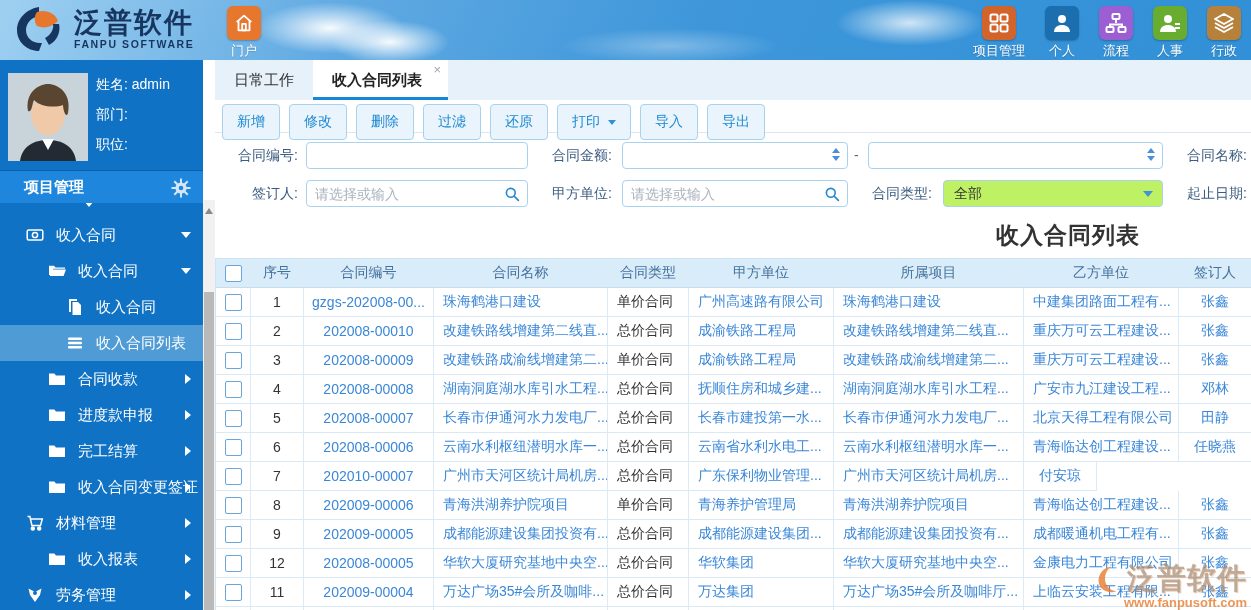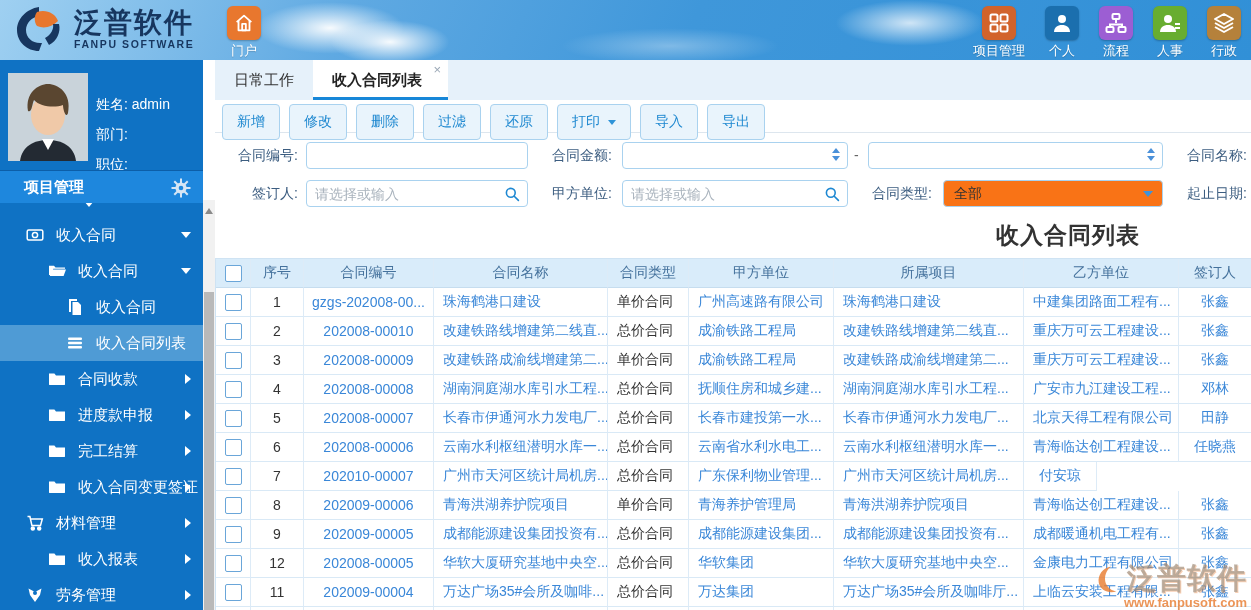--- a/index.html
+++ b/index.html
@@ -23,21 +23,21 @@
   .apps{position:absolute;right:10px;top:6px;display:flex;gap:20px;}
   .app-item{display:flex;flex-direction:column;align-items:center;cursor:pointer;}
   .app-ic{width:34px;height:34px;border-radius:6px;display:flex;align-items:center;justify-content:center;
           box-shadow:0 1px 2px rgba(0,0,0,.25);}
   .app-ic svg{width:24px;height:24px;}
 
   
   .sidebar{position:absolute;left:0;top:60px;width:203px;height:550px;background:#0f72c4;overflow:hidden;}
   .profile{position:relative;height:110px;}
   .avatar{position:absolute;left:8px;top:13px;width:80px;height:88px;overflow:hidden;}
-  .p-line{position:absolute;left:96px;color:#fff;font-size:14px;white-space:nowrap;margin-top:20px;}
+  .p-line{position:absolute;left:96px;color:#fff;font-size:14px;white-space:nowrap;}
   .module-bar{position:relative;height:32px;line-height:32px;background:#1e87dd;border-top:1px solid #0c5ea8;}
   .module-bar .mt{color:#fff;font-weight:bold;font-size:15px;padding-left:24px;}
   .gear{position:absolute;right:12px;top:6px;width:20px;height:20px;cursor:pointer;}
   .menu{position:absolute;left:0;top:143px;right:0;bottom:0;overflow:hidden;}
   .menu-partial{position:relative;height:14px;}
   .menu-partial .caret{position:absolute;left:84px;top:-2px;}
   .mi{position:relative;height:36px;display:flex;align-items:center;color:#fff;font-size:15px;cursor:pointer;white-space:nowrap;}
   .mi.lv1{padding-left:26px;}
   .mi.lv2{padding-left:48px;}
   .mi.lv3{padding-left:66px;}
@@ -74,21 +74,21 @@
   .f-in,.f-wrap{position:absolute;height:27px;box-sizing:border-box;border:1px solid #a9d2ef;border-radius:4px;background:#fff;}
   .f-in{padding:0 8px;font-size:14px;color:#333;outline:none;font-family:inherit;}
   .f-wrap input{position:absolute;left:0;top:0;height:100%;width:calc(100% - 26px);border:none;outline:none;
         padding:0 0 0 8px;font-size:14px;color:#333;background:transparent;font-family:inherit;}
   .f-wrap input::placeholder,.f-in::placeholder{color:#a9b3bd;}
   .spin{position:absolute;right:7px;top:5px;cursor:pointer;}
   .spin .u{width:0;height:0;border-left:4px solid transparent;border-right:4px solid transparent;border-bottom:5px solid #4a90d9;margin-bottom:3px;}
   .spin .d{width:0;height:0;border-left:4px solid transparent;border-right:4px solid transparent;border-top:5px solid #4a90d9;}
   .f-search-ic{position:absolute;right:7px;top:5px;width:16px;height:16px;cursor:pointer;}
   .f-dash{position:absolute;color:#666;height:27px;line-height:27px;}
-  .f-sel{position:absolute;height:27px;box-sizing:border-box;border:1px solid #a9d2ef;border-radius:4px;background:#f97316;cursor:pointer;}
+  .f-sel{position:absolute;height:27px;box-sizing:border-box;border:1px solid #a9d2ef;border-radius:4px;background:#bef264;cursor:pointer;}
   .f-sel .val{position:absolute;left:10px;top:0;line-height:25px;font-size:14px;color:#333;}
   .f-sel .caret{position:absolute;right:9px;top:10px;border-left:5px solid transparent;border-right:5px solid transparent;border-top:6px solid #3f93d9;}
 
   .table-title{position:absolute;left:781px;top:160px;font-size:23px;font-weight:bold;color:#333;letter-spacing:1px;white-space:nowrap;}
 
   .grid{position:absolute;left:0;top:198px;right:0;border-left:1px solid #cfe3f3;border-top:1px solid #cfe3f3;}
   .g-row{display:flex;height:29px;box-sizing:border-box;}
   .g-cell{box-sizing:border-box;border-right:1px solid #ddebf7;border-bottom:1px solid #d9e9f6;
           display:flex;align-items:center;overflow:hidden;white-space:nowrap;font-size:14px;flex:none;}
   .g-head .g-cell{background:#d9ecfa;color:#44719c;border-bottom:1px solid #c6ddef;justify-content:center;}

